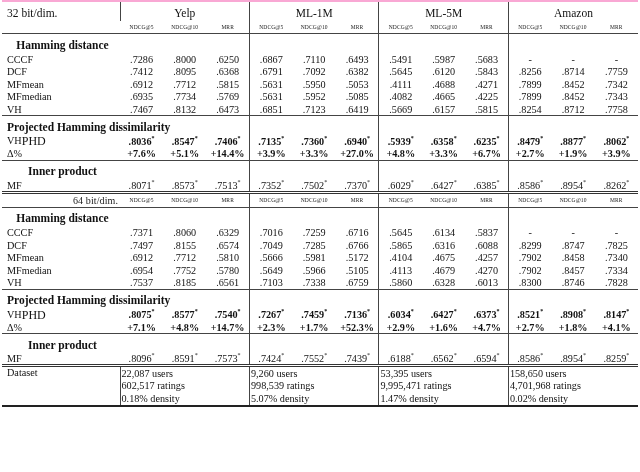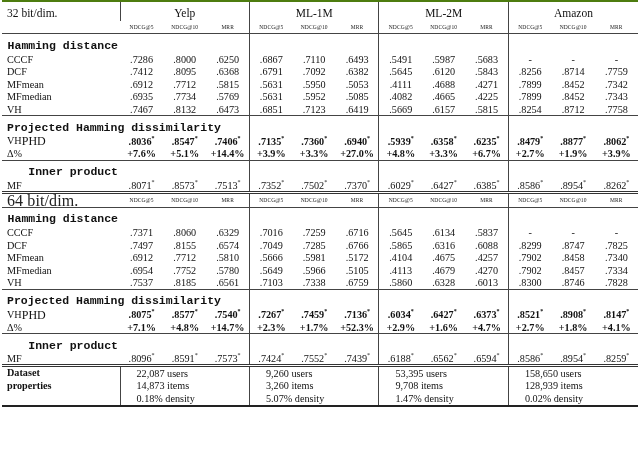--- a/index.html
+++ b/index.html
@@ -2,33 +2,33 @@
 <html><head>
 <meta charset="utf-8">
 <style>
   html, body { margin: 0; padding: 0; background: #ffffff; }
   body { width: 640px; height: 472px; overflow: hidden; font-family: "Liberation Serif", "DejaVu Serif", serif; color: #111; }
   table { border-collapse: collapse; width: 636px; margin-left: 2px; font-size: 10.2px; line-height: 11px; table-layout: fixed; }
   td { padding: 0 2px; white-space: nowrap; text-align: center; vertical-align: middle; }
   td.lbl { text-align: left; padding-left: 5px; }
   col.c0 { width: 118px; }
   td.vl { border-left: 1px solid #444; }
-  tr.toprule td { border-top: 2px solid #4d7c0f; }
+  tr.toprule td { border-top: 2px solid #f9a8d4; }
   tr.midrule td { border-top: 1px solid #444; }
   tr.doublerule td { border-top: 3px double #333; }
   tr.bottomrule td { border-bottom: 2px solid #222; margin-top: 32px; }
   .hdr { font-size: 11.5px; height: 16px; padding-top: 3px; }
   .sub { font-size: 5.5px; letter-spacing: 0.1px; height: 12px; color: #222; }
-  .sec { font-weight: bold; font-size: 11.5px; height: 16px; padding-top: 3px; text-align: right; padding-left: 5px; font-family: Liberation Mono, monospace; }
+  .sec { font-weight: bold; font-size: 11.5px; height: 16px; padding-top: 3px; text-align: center; padding-left: 5px; }
   .r { height: 12.5px; }
   .b { font-weight: bold; }
   sup { font-size: 6px; vertical-align: top; line-height: 6px; position: relative; top: -1px; }
   sub.phd { font-size: 12px; vertical-align: -1px; }
-  .dp td { height: 12.5px; text-align: left; padding-left: 16px; }
-  .dp td.lbl { font-weight: bold; padding-left: 5px; vertical-align: top; }
+  .dp td { height: 12.5px; text-align: left; padding-left: 1px; }
+  .dp td.lbl { font-weight: normal; padding-left: 5px; vertical-align: top; }
 </style>
 </head>
 <body>
 
 <table>
   <colgroup>
     <col class="c0">
     <col>
       <col>
       <col>
@@ -40,21 +40,21 @@
       <col>
       <col>
       <col>
       <col>
   </colgroup>
   <tbody id="tbody">
       <tr class="toprule">
         <td class="lbl hdr">32 bit/dim.</td>
         <td colspan="3" class="hdr vl">Yelp</td>
         <td colspan="3" class="hdr vl">ML-1M</td>
-        <td colspan="3" class="hdr vl">ML-2M</td>
+        <td colspan="3" class="hdr vl">ML-5M</td>
         <td colspan="3" class="hdr vl">Amazon</td>
       </tr>
       <tr>
         <td class="sub"></td>
         <td class="sub">NDCG@5</td>
         <td class="sub">NDCG@10</td>
         <td class="sub">MRR</td>
         <td class="sub vl">NDCG@5</td>
         <td class="sub">NDCG@10</td>
         <td class="sub">MRR</td>
@@ -224,21 +224,21 @@
         <td class=""><span>.7502</span><sup>*</sup></td>
         <td class=""><span>.7370</span><sup>*</sup></td>
         <td class="vl "><span>.6029</span><sup>*</sup></td>
         <td class=""><span>.6427</span><sup>*</sup></td>
         <td class=""><span>.6385</span><sup>*</sup></td>
         <td class="vl "><span>.8586</span><sup>*</sup></td>
         <td class=""><span>.8954</span><sup>*</sup></td>
         <td class=""><span>.8262</span><sup>*</sup></td>
       </tr>
       <tr class="doublerule" style="height: 15px;">
-        <td class="lbl sub" style="font-size: 16px;">64 bit/dim.</td>
+        <td class="lbl sub" style="font-size: 10px; text-align: right;">64 bit/dim.</td>
         <td class="sub">NDCG@5</td>
         <td class="sub">NDCG@10</td>
         <td class="sub">MRR</td>
         <td class="sub vl">NDCG@5</td>
         <td class="sub">NDCG@10</td>
         <td class="sub">MRR</td>
         <td class="sub vl">NDCG@5</td>
         <td class="sub">NDCG@10</td>
         <td class="sub">MRR</td>
         <td class="sub vl">NDCG@5</td>
@@ -411,25 +411,25 @@
         <td class=""><span>.8259</span><sup>*</sup></td>
       </tr>
       <tr class="dp doublerule">
         <td class="lbl">Dataset</td>
         <td colspan="3" class="vl">22,087 users</td>
         <td colspan="3" class="vl">9,260 users</td>
         <td colspan="3" class="vl">53,395 users</td>
         <td colspan="3" class="vl">158,650 users</td>
       </tr>
       <tr class="dp">
-        <td class="lbl">properties</td>
-        <td colspan="3" class="vl">14,873 items</td>
-        <td colspan="3" class="vl">3,260 items</td>
-        <td colspan="3" class="vl">9,708 items</td>
-        <td colspan="3" class="vl">128,939 items</td>
+        <td class="lbl"></td>
+        <td colspan="3" class="vl">602,517 ratings</td>
+        <td colspan="3" class="vl">998,539 ratings</td>
+        <td colspan="3" class="vl">9,995,471 ratings</td>
+        <td colspan="3" class="vl">4,701,968 ratings</td>
       </tr>
       <tr class="dp bottomrule">
         <td class="lbl"></td>
         <td colspan="3" class="vl">0.18% density</td>
         <td colspan="3" class="vl">5.07% density</td>
         <td colspan="3" class="vl">1.47% density</td>
         <td colspan="3" class="vl">0.02% density</td>
       </tr>
     </tbody>
 </table>

